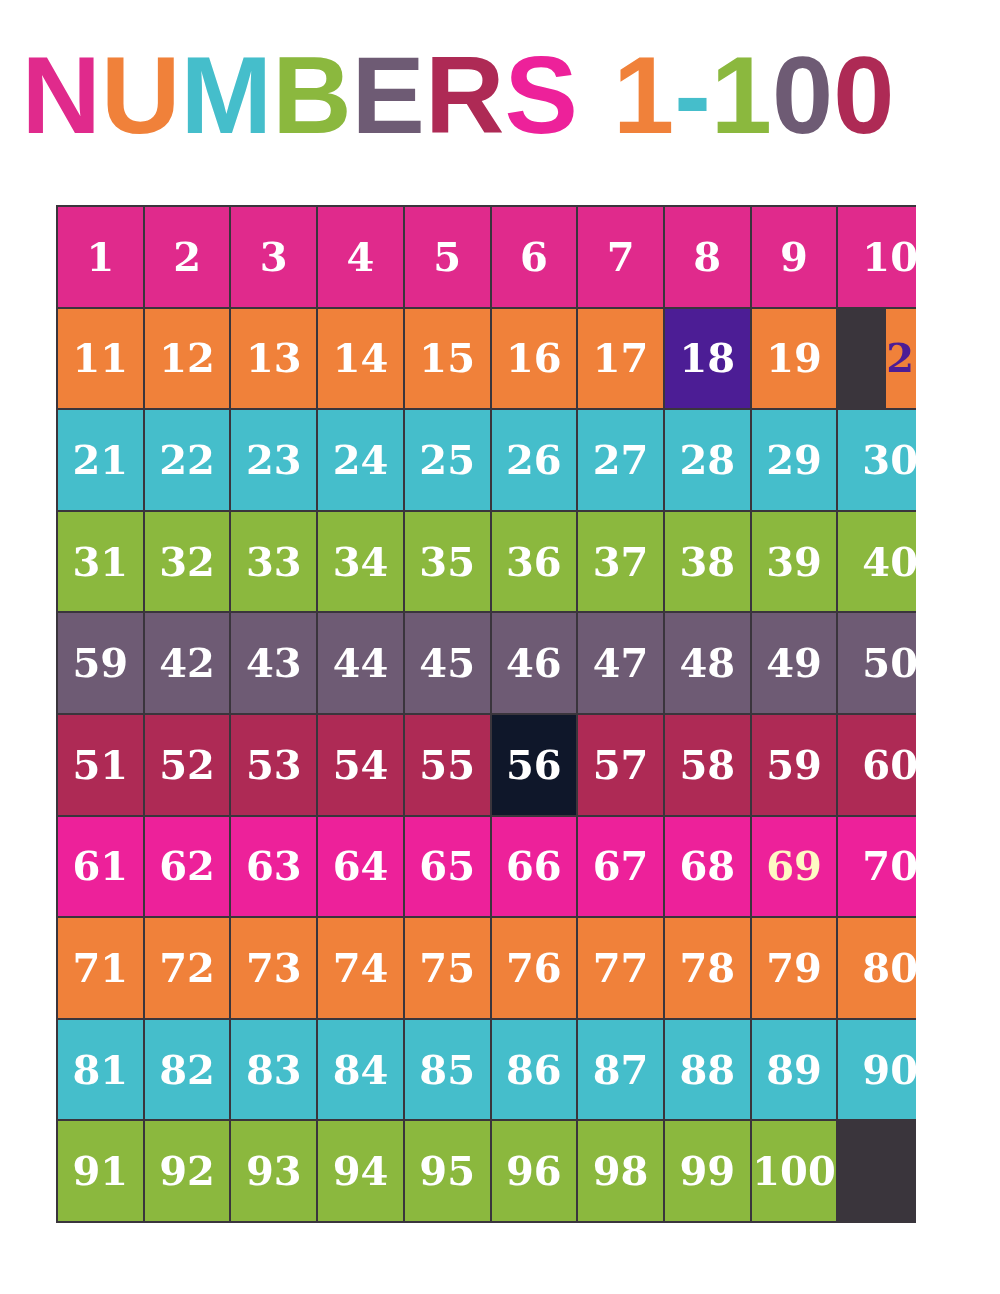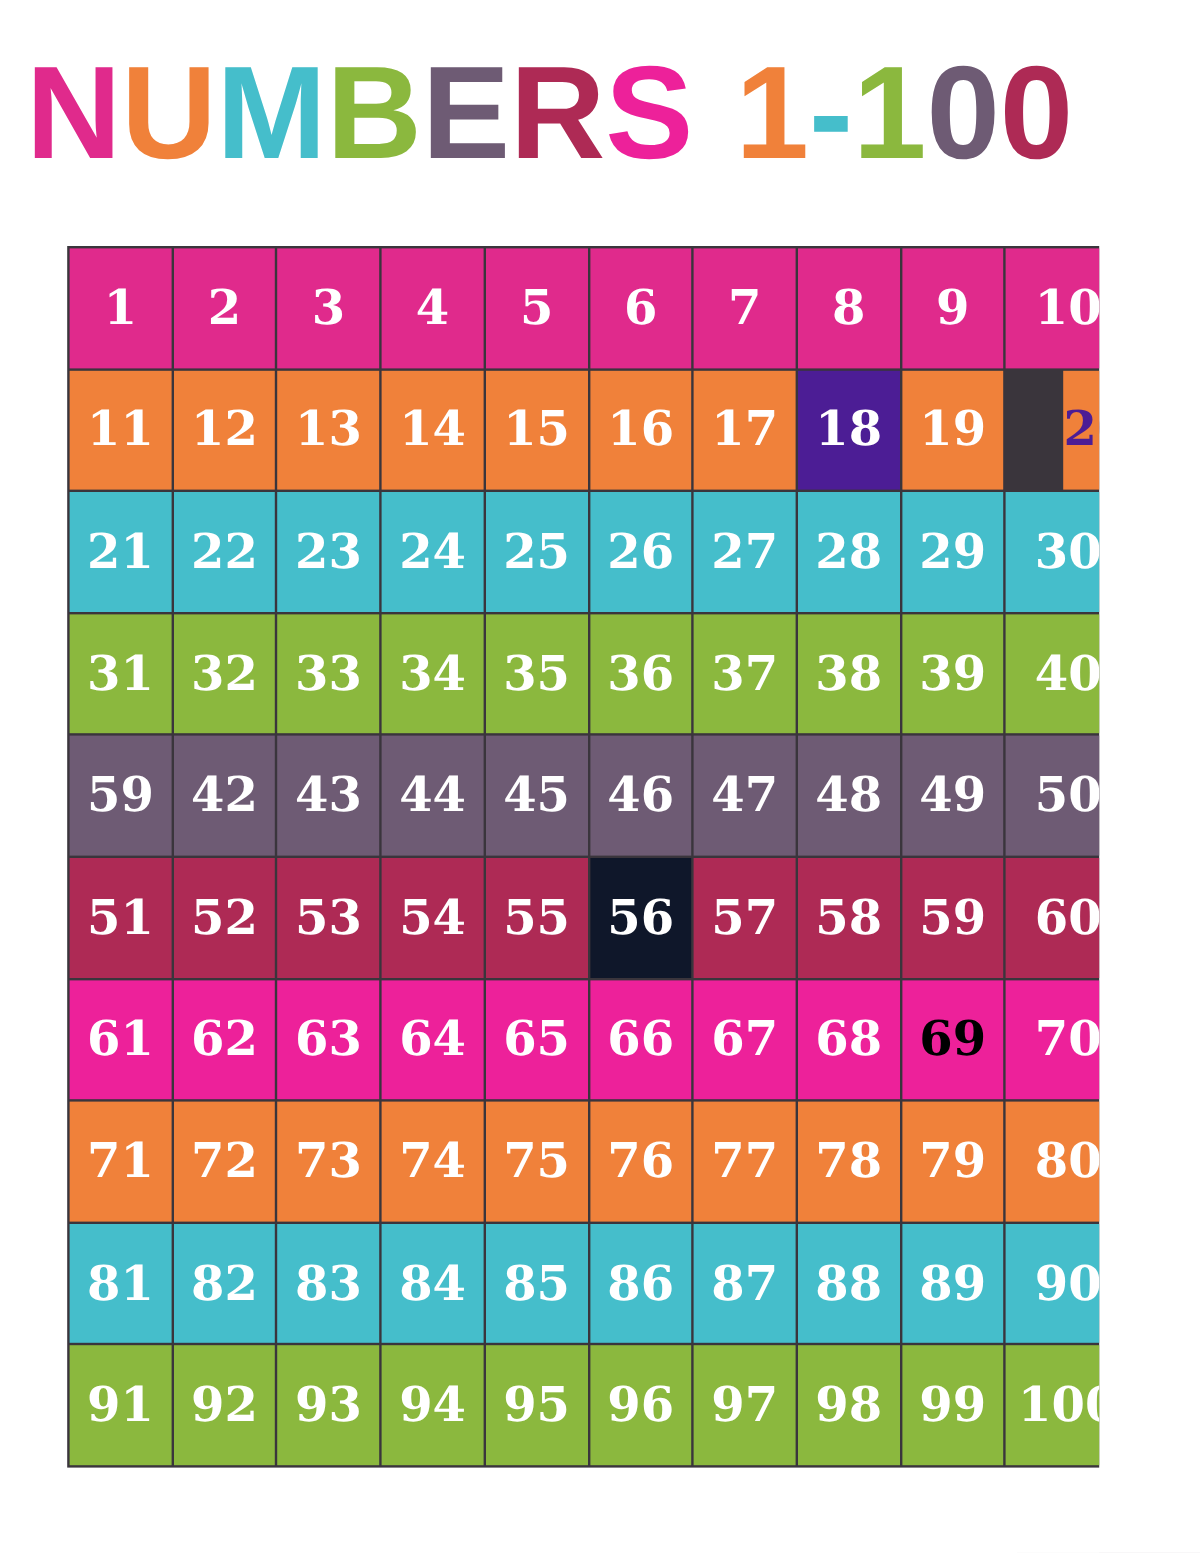--- a/index.html
+++ b/index.html
@@ -118,21 +118,21 @@
       <div class="cell" style="background: rgb(174, 42, 85); color: rgb(255, 255, 255);">59</div>
       <div class="cell" style="background: rgb(174, 42, 85); color: rgb(255, 255, 255);">60</div>
       <div class="cell" style="background: rgb(237, 33, 154); color: rgb(255, 255, 255);">61</div>
       <div class="cell" style="background: rgb(237, 33, 154); color: rgb(255, 255, 255);">62</div>
       <div class="cell" style="background: rgb(237, 33, 154); color: rgb(255, 255, 255);">63</div>
       <div class="cell" style="background: rgb(237, 33, 154); color: rgb(255, 255, 255);">64</div>
       <div class="cell" style="background: rgb(237, 33, 154); color: rgb(255, 255, 255);">65</div>
       <div class="cell" style="background: rgb(237, 33, 154); color: rgb(255, 255, 255);">66</div>
       <div class="cell" style="background: rgb(237, 33, 154); color: rgb(255, 255, 255);">67</div>
       <div class="cell" style="background: rgb(237, 33, 154); color: rgb(255, 255, 255);">68</div>
-      <div class="cell" style="background: rgb(237, 33, 154); color: #000000;">69</div>
+      <div class="cell" style="background: rgb(237, 33, 154); color: #fef9c3;">69</div>
       <div class="cell" style="background: rgb(237, 33, 154); color: rgb(255, 255, 255);">70</div>
       <div class="cell" style="background: rgb(240, 129, 58); color: rgb(255, 255, 255);">71</div>
       <div class="cell" style="background: rgb(240, 129, 58); color: rgb(255, 255, 255);">72</div>
       <div class="cell" style="background: rgb(240, 129, 58); color: rgb(255, 255, 255);">73</div>
       <div class="cell" style="background: rgb(240, 129, 58); color: rgb(255, 255, 255);">74</div>
       <div class="cell" style="background: rgb(240, 129, 58); color: rgb(255, 255, 255);">75</div>
       <div class="cell" style="background: rgb(240, 129, 58); color: rgb(255, 255, 255);">76</div>
       <div class="cell" style="background: rgb(240, 129, 58); color: rgb(255, 255, 255); text-align: right;">77</div>
       <div class="cell" style="background: rgb(240, 129, 58); color: rgb(255, 255, 255);">78</div>
       <div class="cell" style="background: rgb(240, 129, 58); color: rgb(255, 255, 255);">79</div>
@@ -146,18 +146,17 @@
       <div class="cell" style="background: rgb(69, 190, 203); color: rgb(255, 255, 255);">87</div>
       <div class="cell" style="background: rgb(69, 190, 203); color: rgb(255, 255, 255);">88</div>
       <div class="cell" style="background: rgb(69, 190, 203); color: rgb(255, 255, 255);">89</div>
       <div class="cell" style="background: rgb(69, 190, 203); color: rgb(255, 255, 255);">90</div>
       <div class="cell" style="background: rgb(139, 184, 62); color: rgb(255, 255, 255);">91</div>
       <div class="cell" style="background: rgb(139, 184, 62); color: rgb(255, 255, 255);">92</div>
       <div class="cell" style="background: rgb(139, 184, 62); color: rgb(255, 255, 255);">93</div>
       <div class="cell" style="background: rgb(139, 184, 62); color: rgb(255, 255, 255);">94</div>
       <div class="cell" style="background: rgb(139, 184, 62); color: rgb(255, 255, 255);">95</div>
       <div class="cell" style="background: rgb(139, 184, 62); color: rgb(255, 255, 255);">96</div>
-      <div class="cell" style="background: rgb(139, 184, 62); color: rgb(255, 255, 255);">97</div>
       <div class="cell" style="background: rgb(139, 184, 62); color: rgb(255, 255, 255);">98</div>
       <div class="cell" style="background: rgb(139, 184, 62); color: rgb(255, 255, 255);">99</div>
       <div class="cell" style="background: rgb(139, 184, 62); color: rgb(255, 255, 255);">100</div>
     </div>
 </div>
 
 </body></html>

